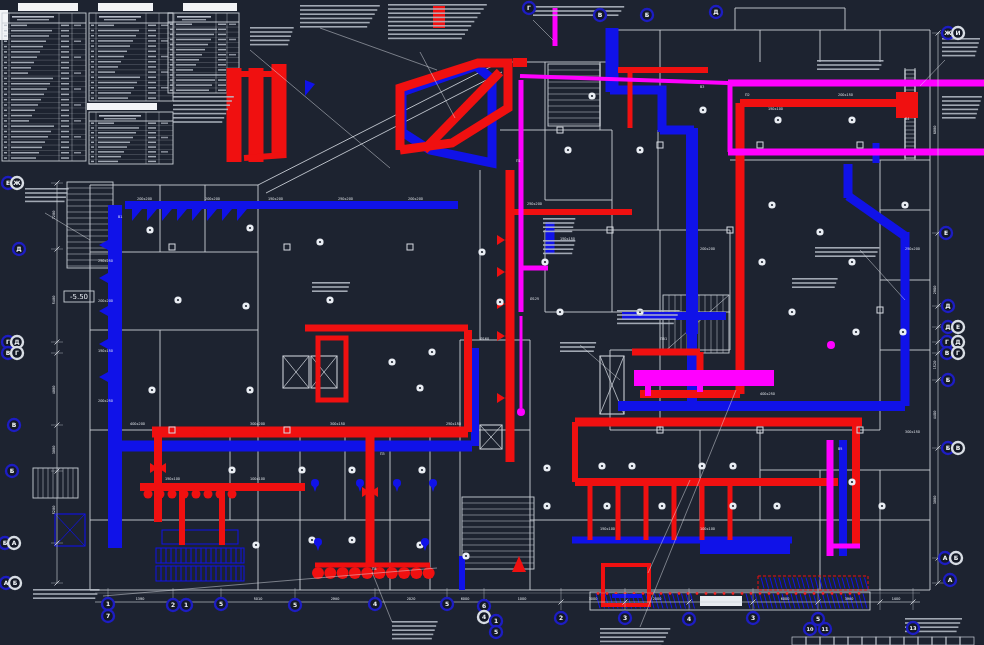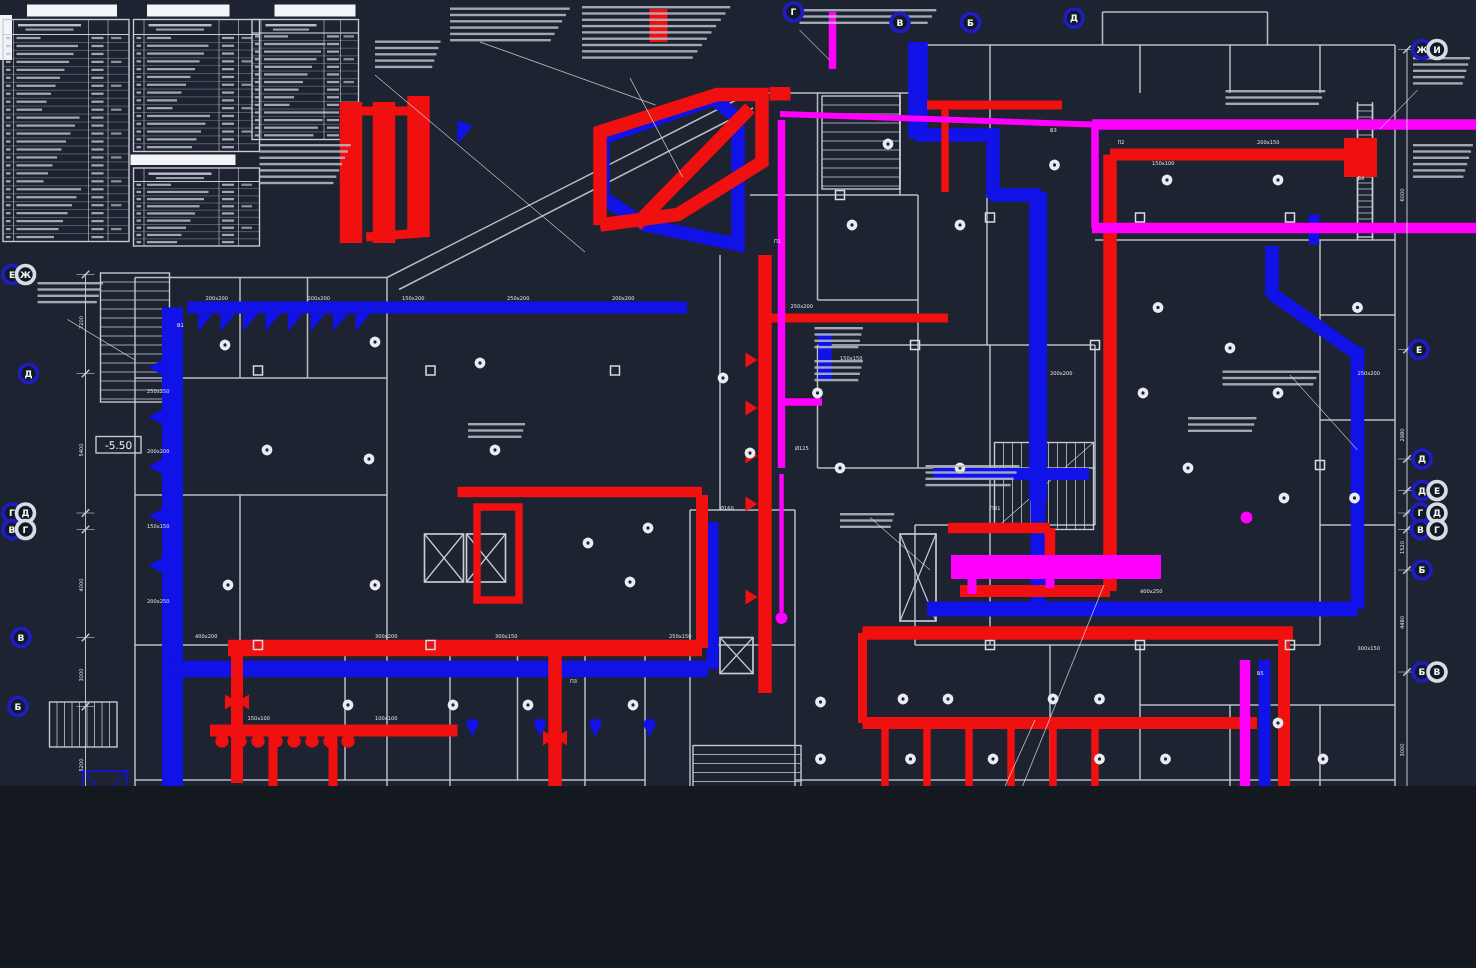--- a/index.html
+++ b/index.html
@@ -1,16 +1,16 @@
 <!DOCTYPE html>
 <html><head>
 <meta charset="utf-8">
 <style>
   html,body{margin:0;padding:0;background:#14181f;}
-  .sheet{position:relative;width:984px;height:524px;background:#1d2330;overflow:hidden;
+  .sheet{position:relative;width:984px;height:645px;background:#1d2330;overflow:hidden;
          font-family:"DejaVu Sans",sans-serif;}
   svg{display:block}
   text{font-family:"DejaVu Sans",sans-serif;}
 </style>
 </head>
 <body>
 
 <div class="sheet">
   <svg id="plan" width="984" height="645" viewBox="0 0 984 645">
     <g id="g-tables">

